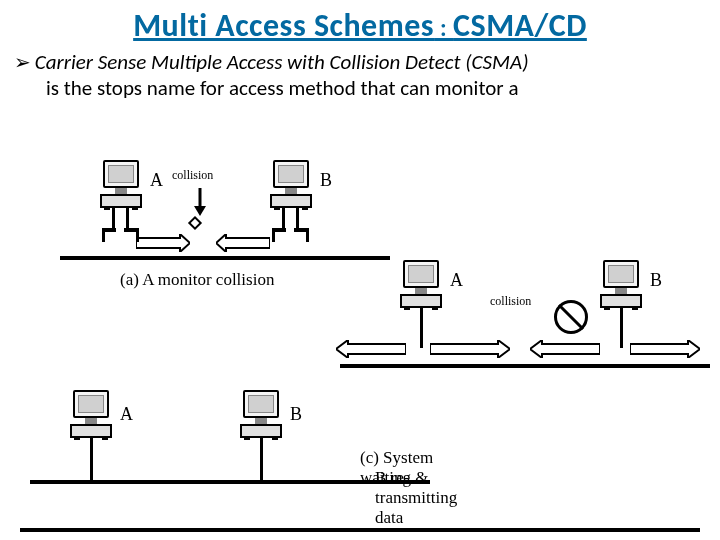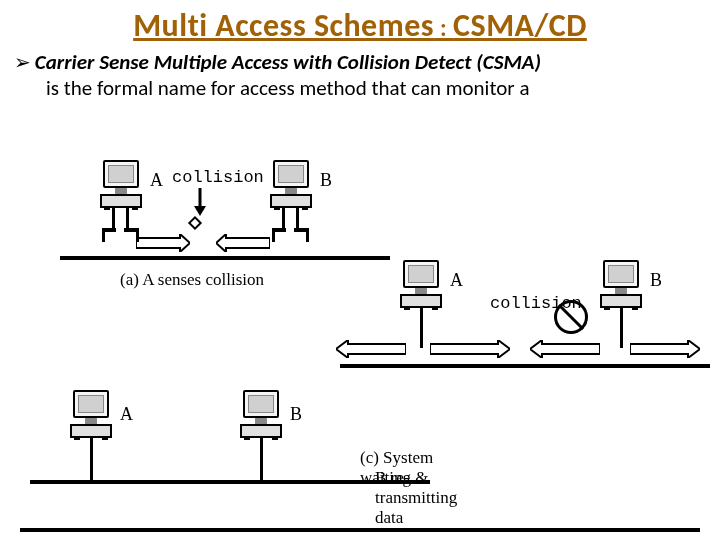--- a/index.html
+++ b/index.html
@@ -7,40 +7,40 @@
       width: 720px;
       height: 540px;
       background: #fff;
       font-family: Calibri, Arial, sans-serif;
       overflow: hidden;
       position: relative;
     }
     .title {
       font-size: 32px;
       font-weight: bold;
-      color: #a16207;
+      color: #0369a1;
       text-align: center;
       text-decoration: underline;
       padding: 6px 0 2px 0;
       letter-spacing: 0.5px;
     }
     .title .small { font-size: 24px; }
     .body-text {
       padding: 2px 14px 0 14px;
       font-size: 21px;
       line-height: 1.25;
       color: #000;
     }
     .bullet-arrow {
       color: #000;
       font-size: 20px;
       margin-right: 4px;
     }
     .bold-italic {
-      font-weight: bold;
+      font-weight: normal;
       font-style: italic;
       display: inline;
     }
     .continuation {
       padding-left: 32px;
     }
     .diagram-area {
       position: absolute;
       left: 0;
       top: 160px;
@@ -134,22 +134,22 @@
       position: absolute;
       font-family: "Times New Roman", serif;
       font-size: 18px;
     }
     .caption {
       position: absolute;
       font-family: "Times New Roman", serif;
       font-size: 17px;
     }
     .collision-label {
-      font-family: Liberation Mono, monospace;
-      font-size: 17px;
+      font-family: Liberation Serif, serif;
+      font-size: 12px;
     }
     .flow-arrow {
       position: absolute;
       height: 18px;
     }
     .flow-arrow svg { width: 100%; height: 100%; }
     .down-arrow {
       position: absolute;
       width: 16px;
       height: 28px;
@@ -190,21 +190,21 @@
 <body>
 
 <h1 class="title">
   <span>Multi Access Schemes</span><span class="small"> : </span><span>CSMA/CD</span>
 </h1>
 
 <div class="body-text">
   <div>
     <span class="bullet-arrow">➢</span><span class="bold-italic">Carrier Sense Multiple Access with Collision Detect (CSMA)</span>
   </div>
-  <div class="continuation">is the formal name for access method that can monitor a</div>
+  <div class="continuation">is the stops name for access method that can monitor a</div>
 </div>
 
 <div class="diagram-area">
 
   <div class="panel-a">
     <div class="station" style="left:40px; top:0;">
       <div class="monitor"></div>
         <div class="stand"></div>
         <div class="base"></div>
     </div>
@@ -244,21 +244,21 @@
           <polygon points="0,4 44,4 44,0 54,9 44,18 44,14 0,14" fill="none" stroke="#000" stroke-width="2"></polygon>
         </svg>
     </div>
     <div class="flow-arrow" style="left:156px; top:74px; width:54px;">
       <svg viewBox="0 0 54 18">
           <polygon points="54,4 10,4 10,0 0,9 10,18 10,14 54,14" fill="none" stroke="#000" stroke-width="2"></polygon>
         </svg>
     </div>
 
     <div class="cable" style="left:0; top:96px; width:330px;"></div>
-    <div class="caption" style="left:60px; top:110px;">(a) A senses collision</div>
+    <div class="caption" style="left:60px; top:110px;">(a) A monitor collision</div>
   </div>
 
   <div class="panel-b">
     <div class="station" style="left:60px; top:0;">
       <div class="monitor"></div>
         <div class="stand"></div>
         <div class="base"></div>
     </div>
     <div class="label" style="left:110px; top:10px;">A</div>
     <div class="station" style="left:260px; top:0;">

